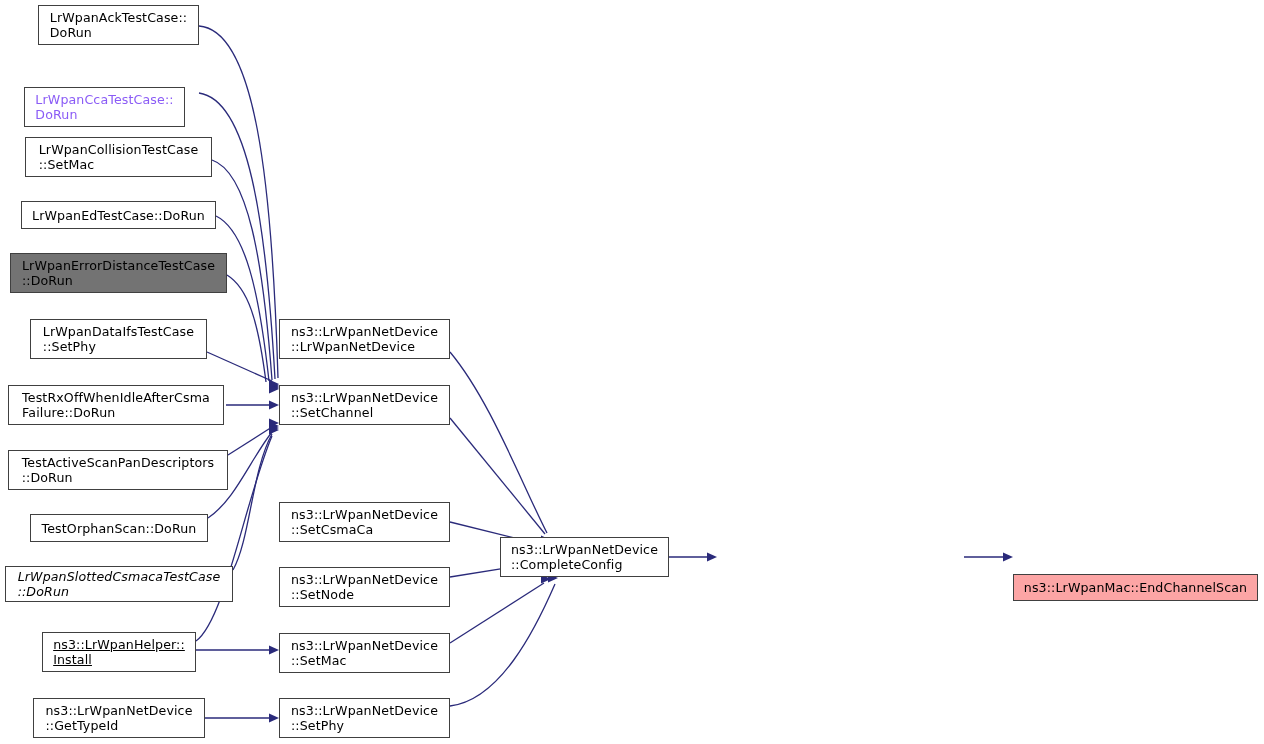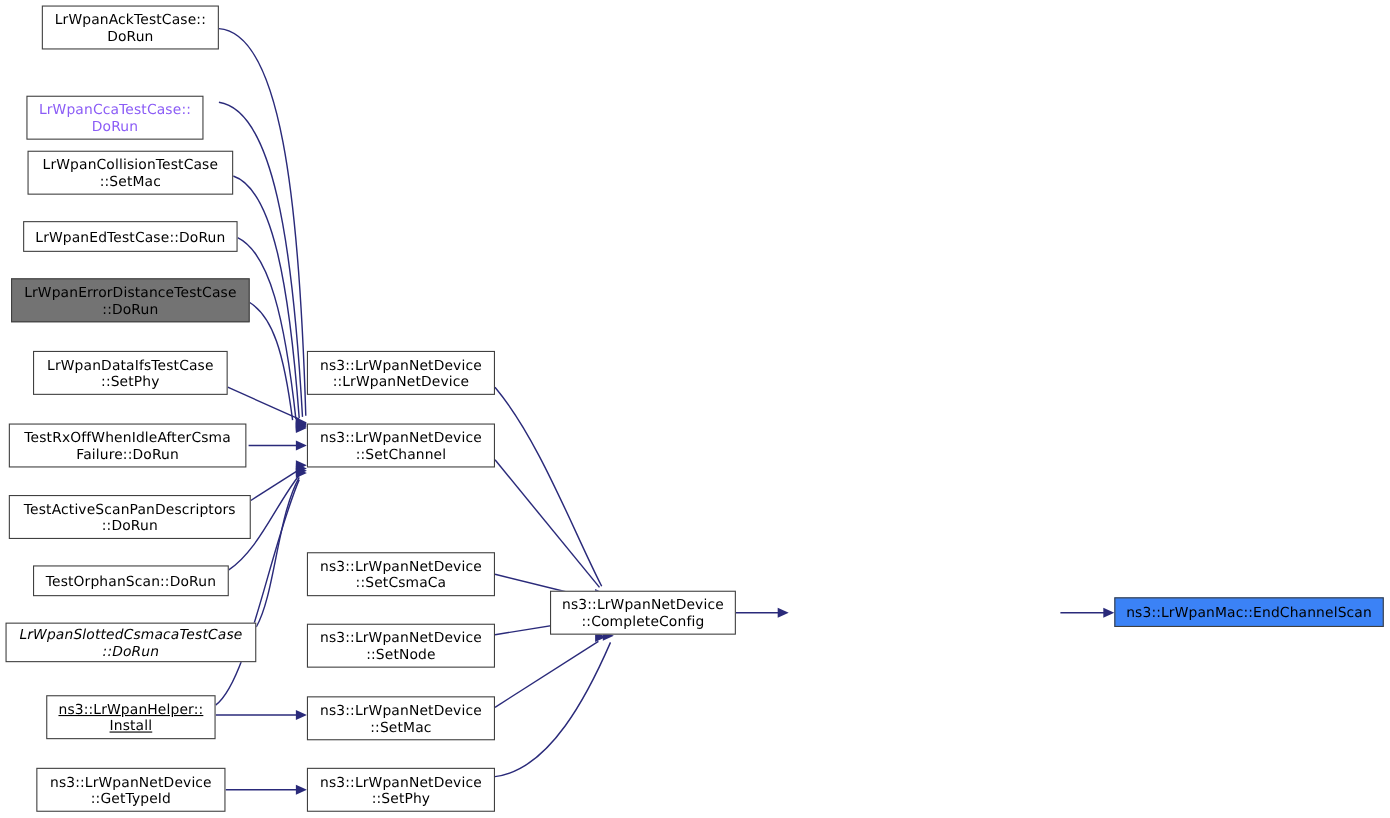--- a/index.html
+++ b/index.html
@@ -20,21 +20,20 @@
     pointer-events:none;
   }
   .node{
     position:absolute;
     box-sizing:border-box;
     background:#ffffff;
     border:1px solid #404040;
     display:flex;
     align-items:center;
     justify-content:center;
-    text-align:center;
     font-size:12.6px;
     line-height:15px;
     color:#000000;
     letter-spacing:0.01em;
     white-space:pre-line;
     padding:0 0;
     z-index:2;
   }
   .node.highlight{
     background:#bfbfbf;
@@ -122,14 +121,14 @@
     <div class="node" style="left: 279px; top: 502px; width: 171px; height: 40px; border-color: rgb(64, 64, 64); color: rgb(0, 0, 0); background: rgb(255, 255, 255);"><span class="node-label">ns3::LrWpanNetDevice
 ::SetCsmaCa</span></div>
     <div class="node" style="left: 279px; top: 567px; width: 171px; height: 40px; border-color: rgb(64, 64, 64); color: rgb(0, 0, 0); background: rgb(255, 255, 255);"><span class="node-label">ns3::LrWpanNetDevice
 ::SetNode</span></div>
     <div class="node" style="left: 279px; top: 633px; width: 171px; height: 40px; border-color: rgb(64, 64, 64); color: rgb(0, 0, 0); background: rgb(255, 255, 255);"><span class="node-label">ns3::LrWpanNetDevice
 ::SetMac</span></div>
     <div class="node" style="left: 279px; top: 698px; width: 171px; height: 40px; border-color: rgb(64, 64, 64); color: rgb(0, 0, 0); background: rgb(255, 255, 255);"><span class="node-label">ns3::LrWpanNetDevice
 ::SetPhy</span></div>
     <div class="node" style="left: 500px; top: 537px; width: 169px; height: 40px; border-color: rgb(64, 64, 64); color: rgb(0, 0, 0); background: rgb(255, 255, 255);"><span class="node-label">ns3::LrWpanNetDevice
 ::CompleteConfig</span></div>
-    <div class="node highlight" style="left: 1013px; top: 543px; width: 245px; height: 27px; border-color: rgb(64, 64, 64); color: rgb(0, 0, 0); background: #3b82f6;"><span class="node-label">ns3::LrWpanMac::EndChannelScan</span></div>
+    <div class="node highlight" style="left: 1013px; top: 574px; width: 245px; height: 27px; border-color: rgb(64, 64, 64); color: rgb(0, 0, 0); background: #fca5a5;"><span class="node-label">ns3::LrWpanMac::EndChannelScan</span></div>
   </div>
 
 </body></html>

